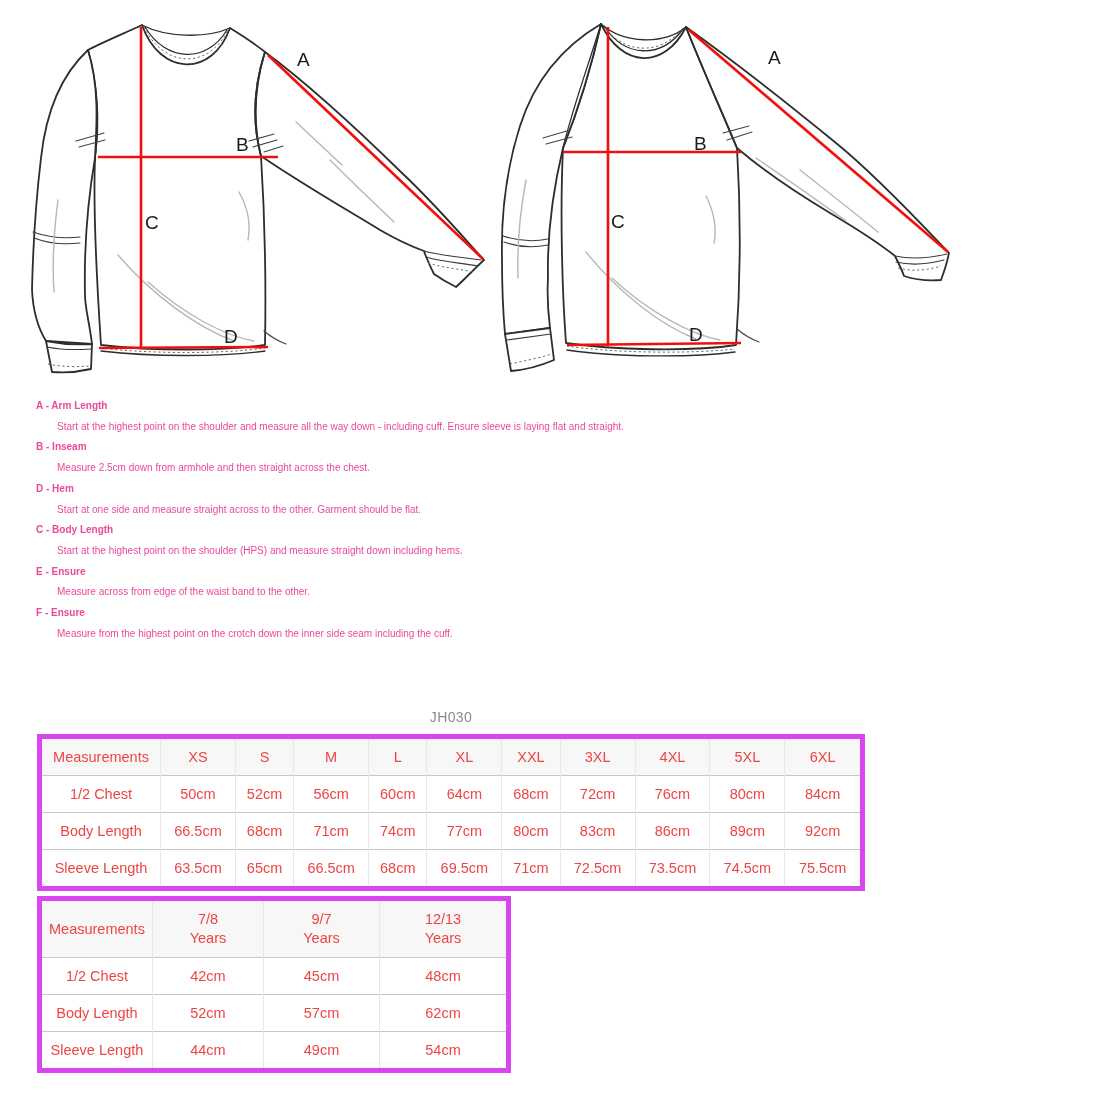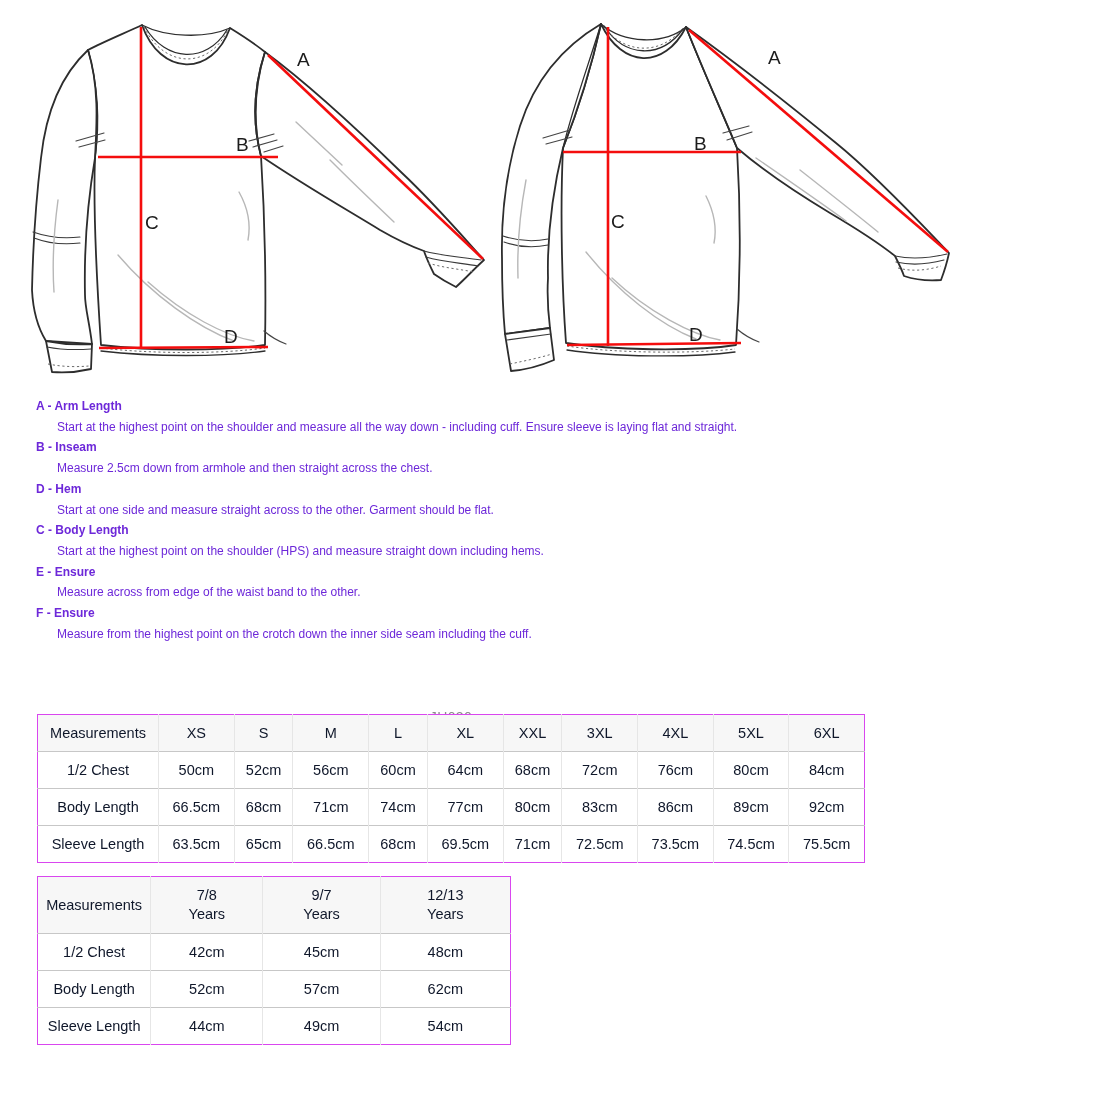--- a/index.html
+++ b/index.html
@@ -13,32 +13,32 @@
   .shape   { fill:#ffffff; stroke:#2d2d2d; stroke-width:1.8; stroke-linejoin:round; stroke-linecap:round; }
   .thin    { fill:none; stroke:#2d2d2d; stroke-width:1.3; stroke-linecap:round; }
   .seam    { fill:none; stroke:#3a3a3a; stroke-width:1.1; stroke-linecap:round; }
   .stitch  { fill:none; stroke:#6a6a6a; stroke-width:1; stroke-dasharray:2.2 2.6; }
   .wrinkle { fill:none; stroke:#b7b7b7; stroke-width:1.4; stroke-linecap:round; }
   .sketch  { fill:none; stroke:#454545; stroke-width:1.2; stroke-linecap:round; }
   .redline { fill:none; stroke:#f40d0d; stroke-width:2.6; stroke-linecap:butt; }
   .lbl     { font-family:"Liberation Sans", sans-serif; font-size:19px; fill:#1c1c1c; }
 
   
-  .legend { position:absolute; left:36px; top:396px; width:870px; color:#6d28d9;
-            font-size:12px; line-height:20.7px; }
+  .legend { position:absolute; left:36px; top:396px; width:870px; color:#ec4899;
+            font-size:10px; line-height:20.7px; }
   .legend-title { font-weight:bold; }
   .legend-desc  { padding-left:21px; }
 
   
   .product-code { position:absolute; left:37px; top:709px; width:828px;
                   text-align:center; font-size:14px; color:#8a8a8a; letter-spacing:.4px; }
 
   
   .size-table { position:absolute; border-collapse:collapse; background:#ffffff;
-                color:#0f172a; font-size:14.5px; border:1px solid #d946ef; }
+                color:#ef4444; font-size:14.5px; border:5px solid #d946ef;margin-top:20px; }
   .size-table th, .size-table td {
     border-top:1px solid #c7c7c7; border-left:1px solid #e6e6e6;
     text-align:center; font-weight:400; padding:10px 3px; vertical-align:middle;
   }
   .size-table th:first-child, .size-table td:first-child { border-left:none; }
   .size-table thead th { background:#f7f7f7; border-top:none; }
   .adult-table { left:37px; top:714px; width:828px; }
   .kids-table  { left:37px; top:876px; width:474px; }
   .kids-table thead th { padding:9px 4px; }
   .kh-line { line-height:19px; }

